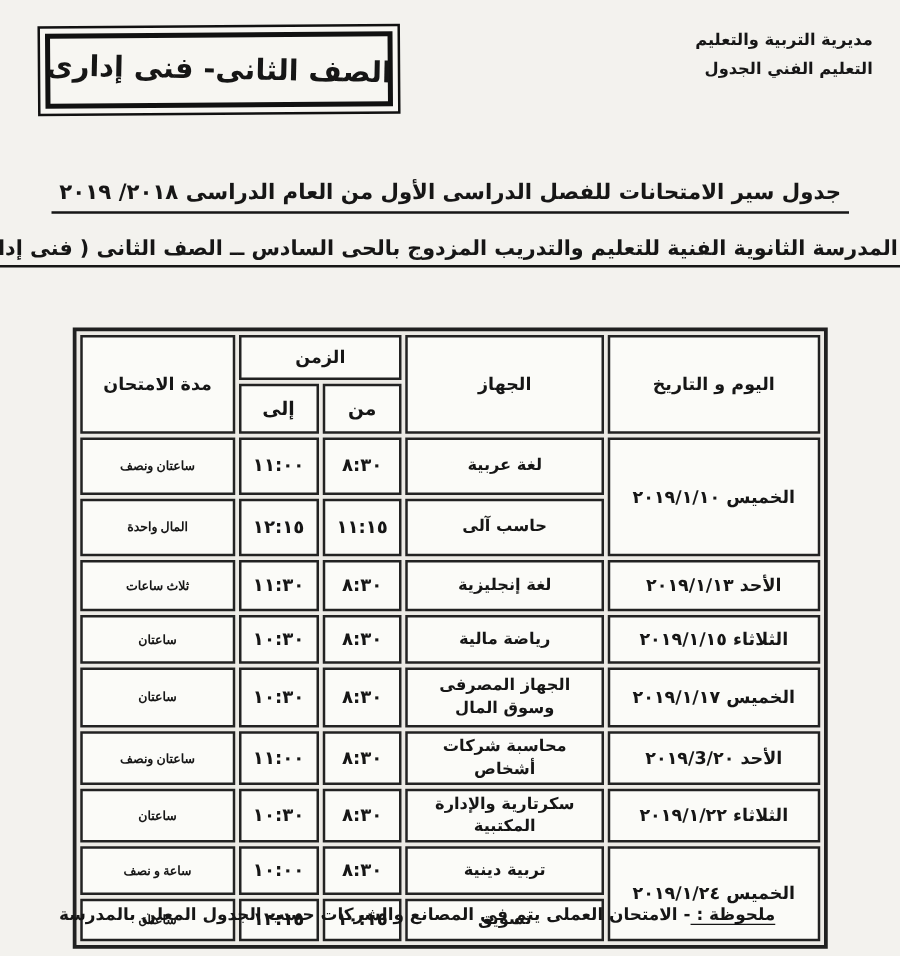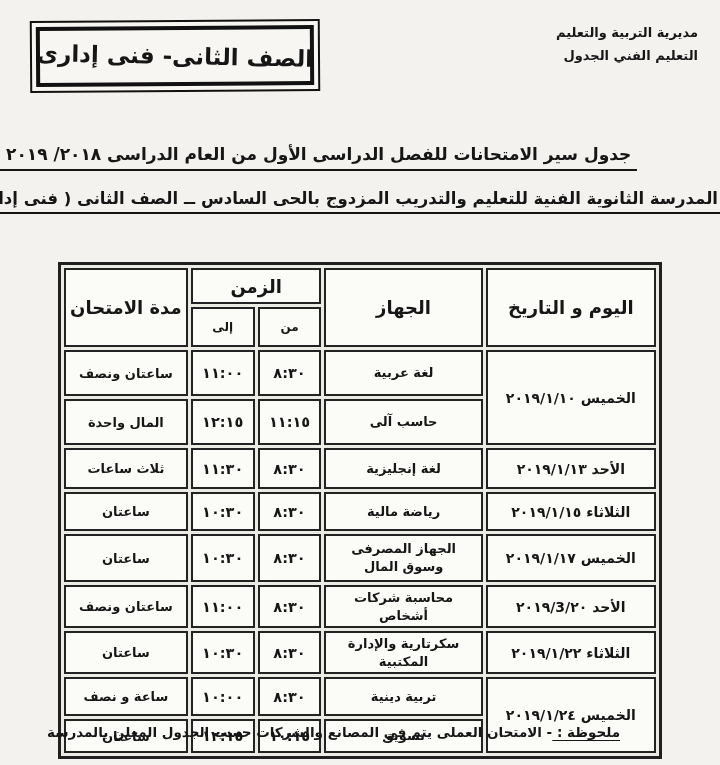--- a/index.html
+++ b/index.html
@@ -54,21 +54,21 @@
     transform: rotate(1.6deg);
     font-size: 23px;
     letter-spacing: -0.5px;
     white-space: nowrap;
   }
 
   .title1-wrap {
     position: absolute;
     top: 144px;
     left: 0; right: 0;
-    text-align: left;
+    text-align: center;
   }
   .title1 {
     display: inline-block;
     font-size: 17px;
     border-bottom: 2px solid #161616;
     padding: 0 6px 5px 6px;
   }
   .title2-wrap {
     position: absolute;
     top: 189px;
@@ -102,27 +102,27 @@
     vertical-align: middle;
     padding: 2px 3px;
     overflow: hidden;
   }
   col.c-date { width: 168px; }
   col.c-subj { width: 156px; }
   col.c-from { width: 63px; }
   col.c-to   { width: 63px; }
   col.c-dur  { width: 122px; }
 
-  thead tr.h1 th { height: 28px; font-size: 18px; margin-left: 20px; }
-  thead tr.h2 th { height: 32px; font-size: 12px; }
+  thead tr.h1 th { height: 28px; font-size: 14px; margin-left: 20px; }
+  thead tr.h2 th { height: 32px; font-size: 15px; }
 
   td.date-cell { font-size: 14px; white-space: nowrap; }
   td.subj-cell { font-size: 13px; line-height: 1.35; }
   td.time-cell { font-size: 14.5px; white-space: nowrap; margin-left: 21px; }
-  td.dur-cell  { font-size: 13px; white-space: nowrap; }
+  td.dur-cell  { font-size: 10px; white-space: nowrap; font-family: Liberation Serif, serif; }
 
   tbody tr:nth-child(1) td { height: 38px; }
   tbody tr:nth-child(2) td { height: 38px; }
   tbody tr:nth-child(3) td { height: 33px; }
   tbody tr:nth-child(4) td { height: 31px; }
   tbody tr:nth-child(5) td { height: 40px; }
   tbody tr:nth-child(6) td { height: 33px; }
   tbody tr:nth-child(7) td { height: 33px; }
   tbody tr:nth-child(8) td { height: 31px; }
   tbody tr:nth-child(9) td { height: 26px; }

